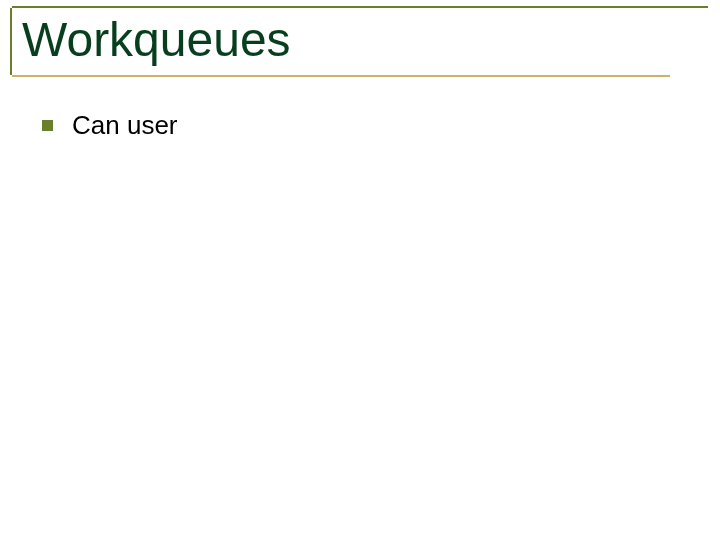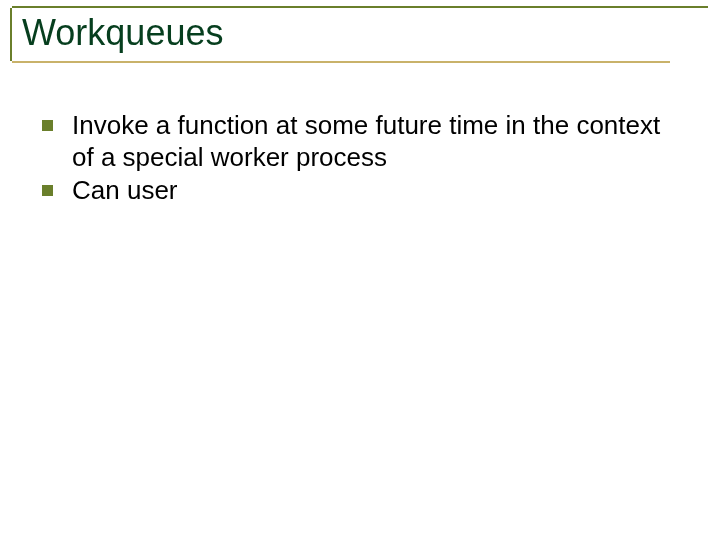--- a/index.html
+++ b/index.html
@@ -30,21 +30,21 @@
     margin-left: 2px;
     margin-right: 2px;
     height: 0;
   }
   .title-box {
     border-left: 2px solid #6a7f2b;
     padding: 4px 0 8px 10px;
     margin-top: 0;
   }
   .title-text {
-    font-size: 36px;
+    font-size: 48px;
     font-weight: 400;
     color: #063e1e; 
     line-height: 1.15;
     letter-spacing: 0px;
   }
   .title-rule-bottom {
     border-top: 2px solid #c9b26a; 
     margin-left: 2px;
     margin-right: 40px;
     height: 0;
@@ -93,21 +93,18 @@
       <div class="title-text">Workqueues</div>
     </div>
     <div class="title-rule-bottom-wrap">
       <div class="title-rule-bottom"></div>
     </div>
   </div>
 
   <div class="body-area">
     <ul class="bullets">
       <li>
-        <span>Invoke a function at some future time in the context of a special worker process</span>
-      </li>
-      <li>
         <span>Can user</span>
       </li>
     </ul>
   </div>
 
 </div>
 
 </body></html>

